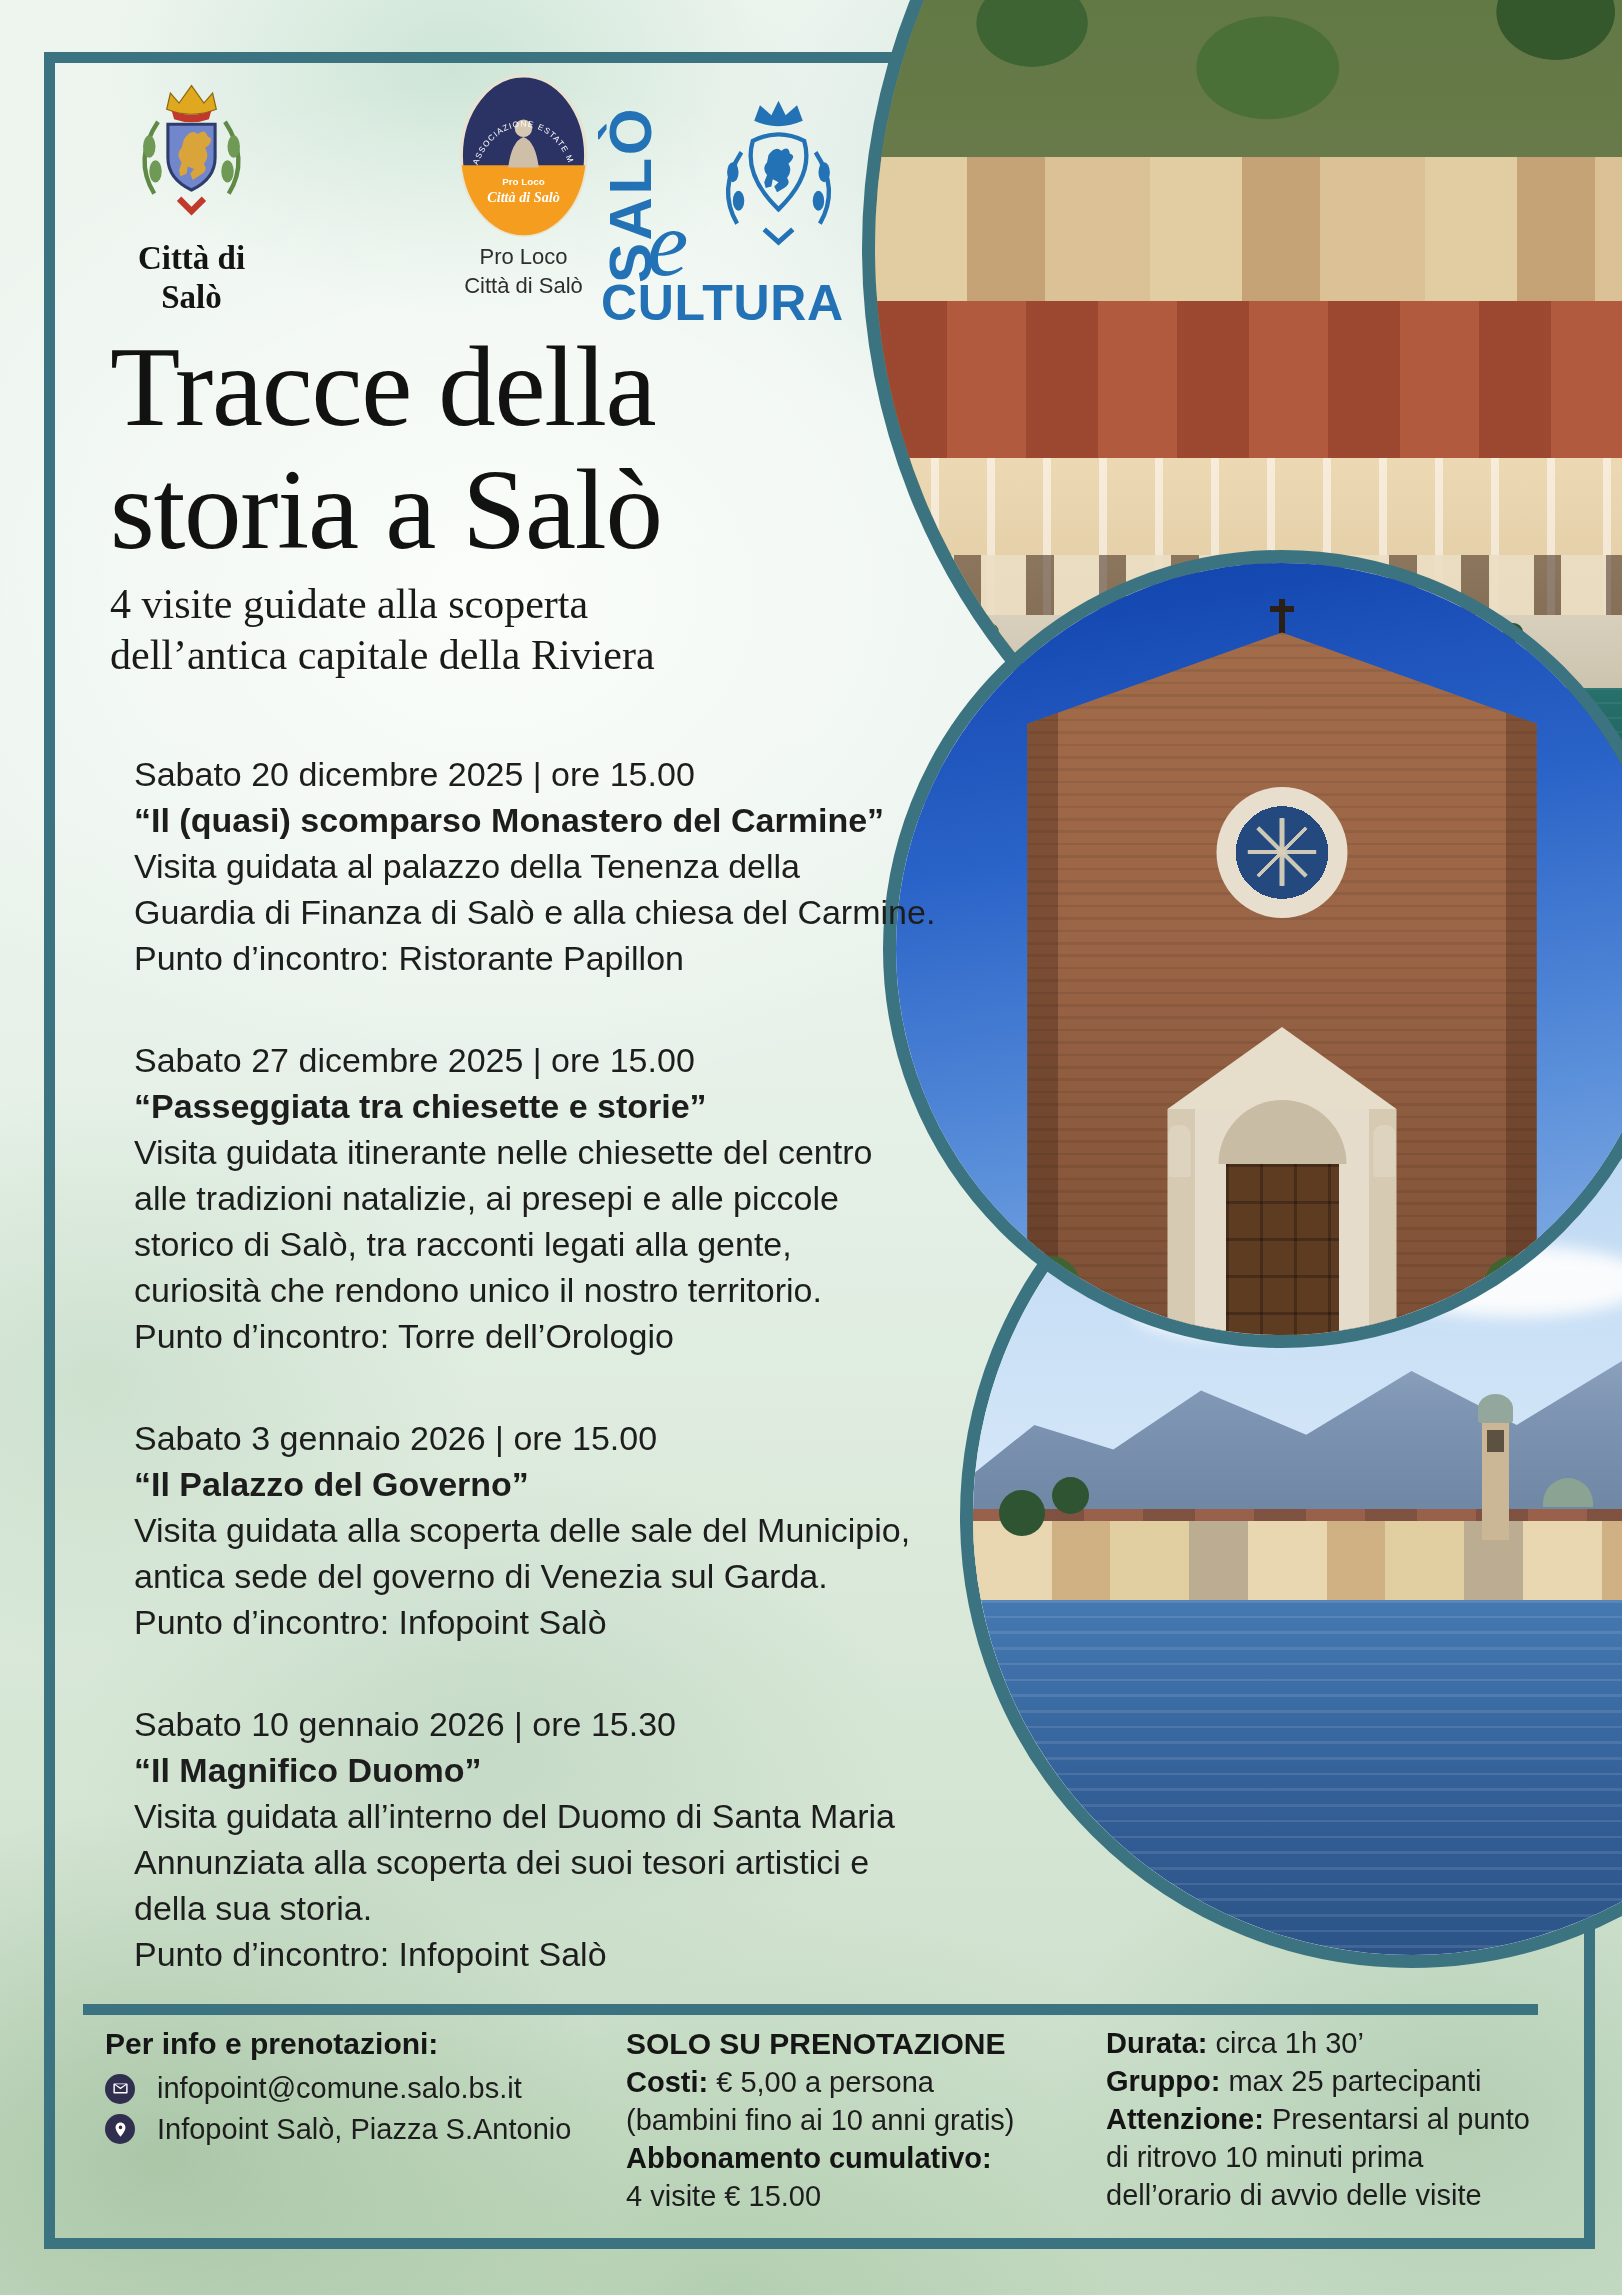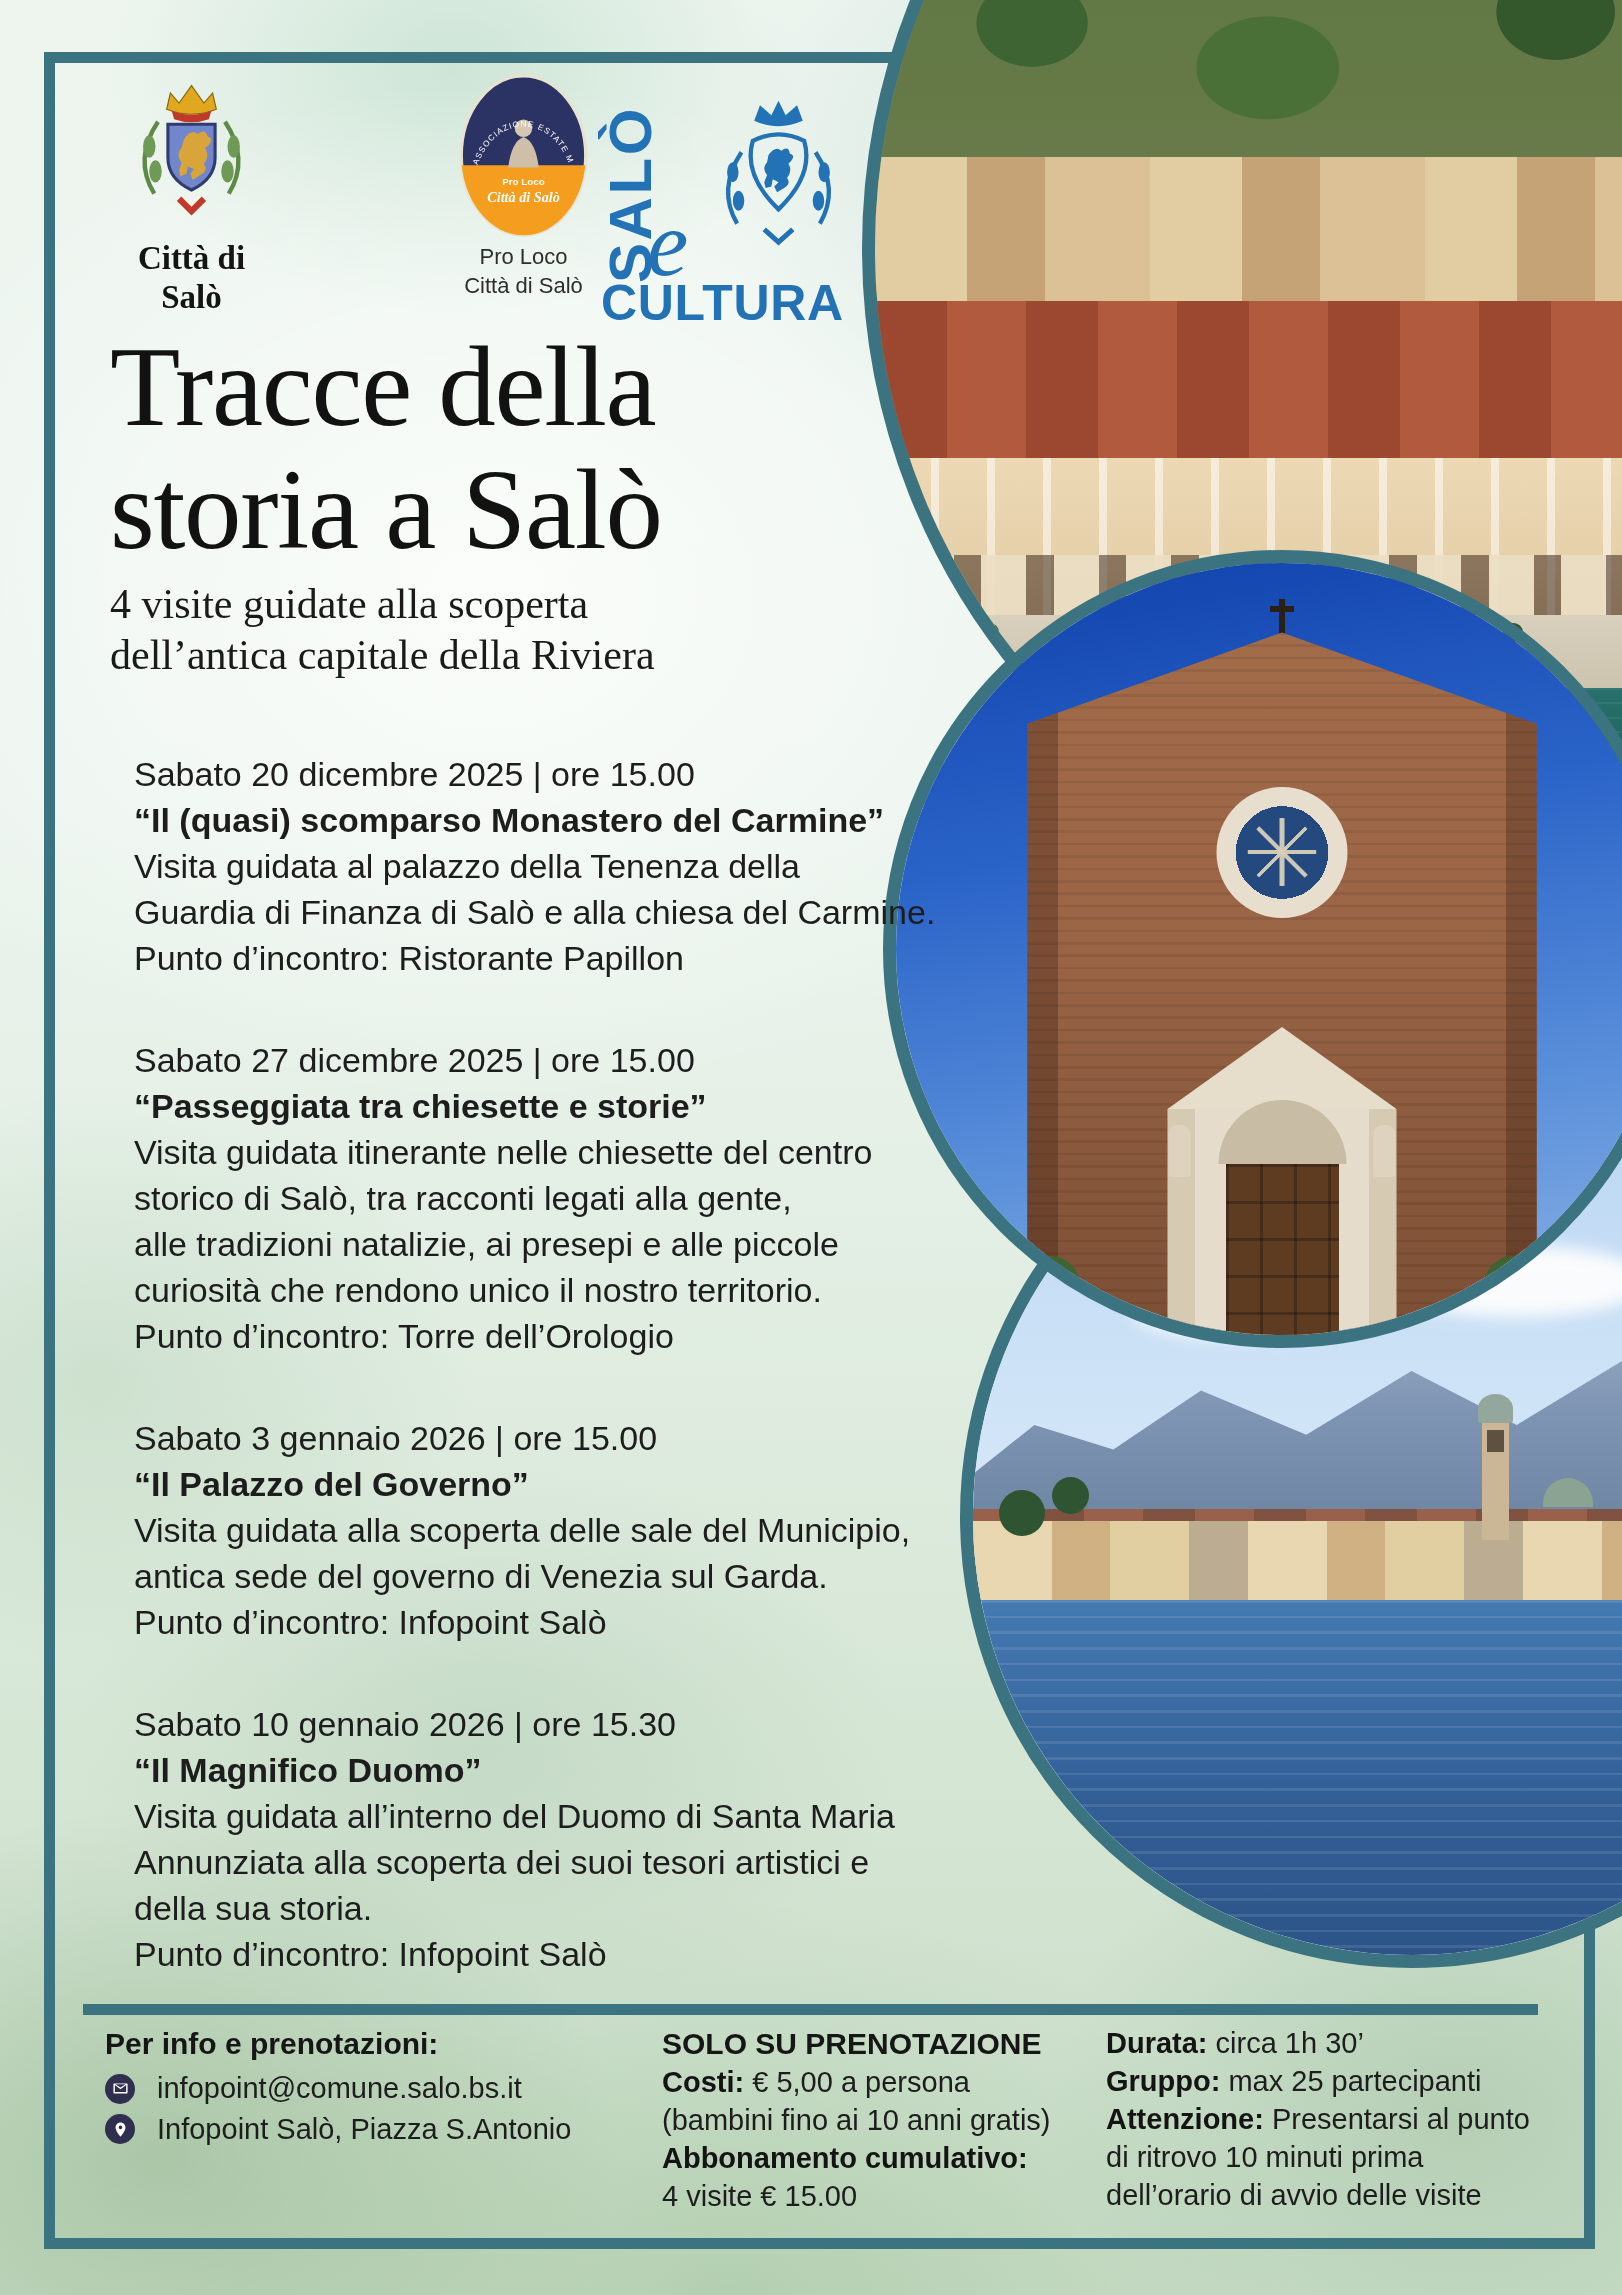--- a/index.html
+++ b/index.html
@@ -141,21 +141,21 @@
   .c3-duomodome{position:absolute;left:65%;top:45.6%;width:50px;height:29px;border-radius:50px 50px 0 0;background:#8ba393;}
   .c3-tree{position:absolute;border-radius:50%;background:#2f5431;}
   .c3-lake{position:absolute;left:0;top:59.5%;width:100%;height:40.5%;
     background:
       repeating-linear-gradient(180deg, rgba(255,255,255,.10) 0 2.6px, transparent 2.6px 15.7px),
       linear-gradient(180deg,#4579b2 0%,#335f97 55%,#2c5488 100%);}
   
   .footer{position:absolute;left:0;top:2015px;width:1623px;z-index:5;}
   .f-col{position:absolute;top:9.2px;}
   .f-info{left:105px;width:504px;}
-  .f-booking{left:662px;width:465px;}
+  .f-booking{left:626px;width:465px;}
   .f-details{left:1106px;width:471px;}
   .f-heading{font-weight:bold;font-size:30px;line-height:39px;color:#161616;}
   .f-row{display:flex;align-items:center;margin-top:10.5px;height:30px;}
   .f-row + .f-row{margin-top:10.5px;}
   .f-icon{width:30px;height:30px;border-radius:50%;background:var(--navy);display:flex;align-items:center;justify-content:center;flex:0 0 30px;}
   .f-icon svg{display:block;}
   .f-row-text{font-size:29px;margin-left:22px;color:#1d1d1d;}
   .f-line{font-size:29px;line-height:38px;color:#1d1d1d;}
   .f-line b{color:#141414;}
   .f-booking .f-heading, .f-details .f-line:first-child{margin-top:0;}
@@ -308,22 +308,22 @@
       <div class="event-title">“Il (quasi) scomparso Monastero del Carmine”</div>
       <div class="event-desc">Visita guidata al palazzo della Tenenza della</div>
       <div class="event-desc">Guardia di Finanza di Salò e alla chiesa del Carmine.</div>
       <div class="event-meeting">Punto d’incontro: Ristorante Papillon</div>
     </article>
 
     <article class="event">
       <div class="event-date">Sabato 27 dicembre 2025 | ore 15.00</div>
       <div class="event-title">“Passeggiata tra chiesette e storie”</div>
       <div class="event-desc">Visita guidata itinerante nelle chiesette del centro</div>
+      <div class="event-desc">alle tradizioni natalizie, ai presepi e alle piccole</div>
       <div class="event-desc">storico di Salò, tra racconti legati alla gente,</div>
-      <div class="event-desc">alle tradizioni natalizie, ai presepi e alle piccole</div>
       <div class="event-desc">curiosità che rendono unico il nostro territorio.</div>
       <div class="event-meeting">Punto d’incontro: Torre dell’Orologio</div>
     </article>
 
     <article class="event">
       <div class="event-date">Sabato 3 gennaio 2026 | ore 15.00</div>
       <div class="event-title">“Il Palazzo del Governo”</div>
       <div class="event-desc">Visita guidata alla scoperta delle sale del Municipio,</div>
       <div class="event-desc">antica sede del governo di Venezia sul Garda.</div>
       <div class="event-meeting">Punto d’incontro: Infopoint Salò</div>

